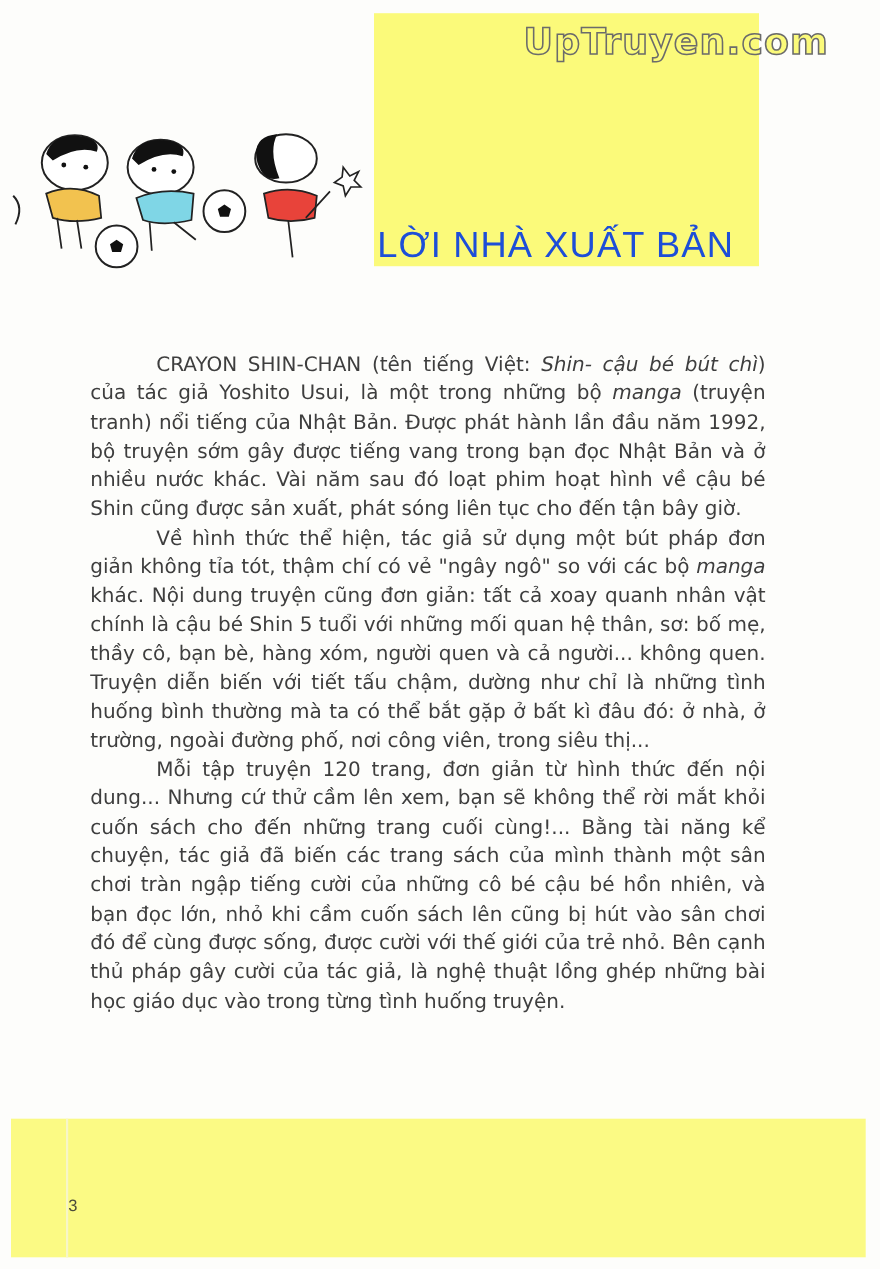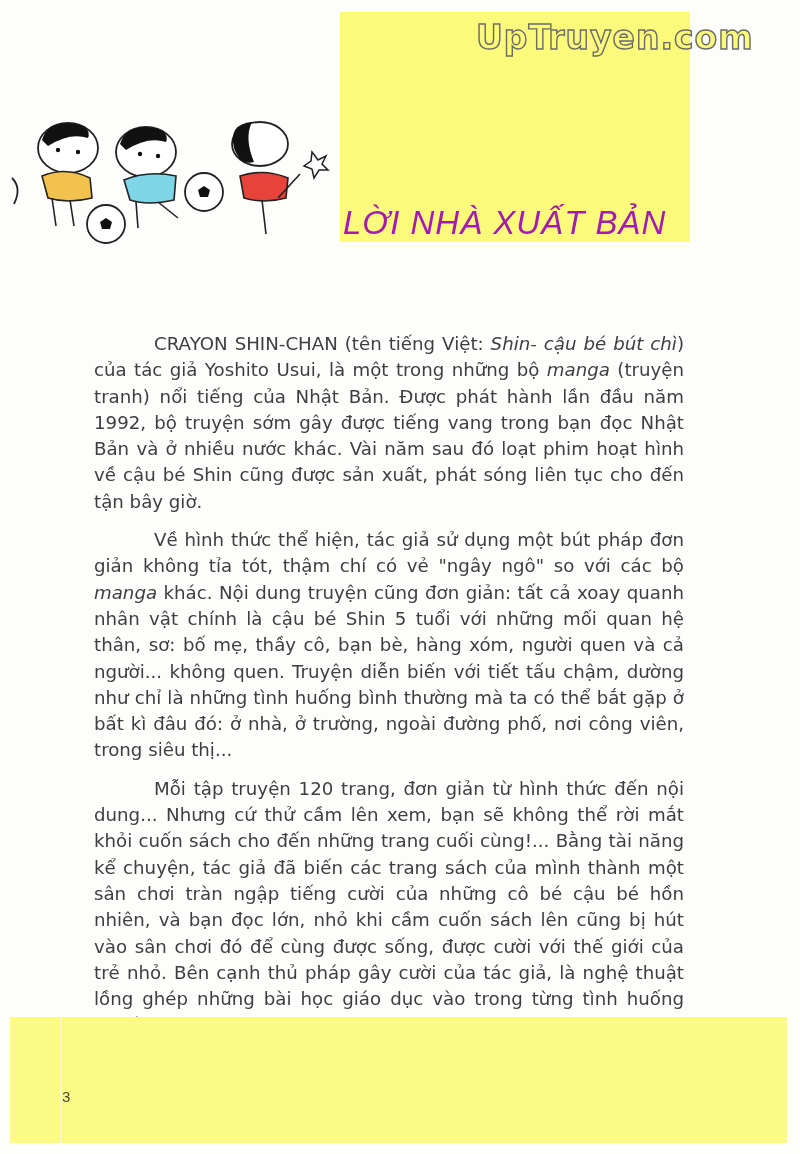--- a/index.html
+++ b/index.html
@@ -17,30 +17,30 @@
       position: absolute; left: 476px; top: 18px;
       font-family: "DejaVu Sans", sans-serif; font-weight: bold;
       font-size: 33px; letter-spacing: 1px;
       color: #fbfa7a;
       -webkit-text-stroke: 1.4px #6b6b6b;
       white-space: nowrap;
       text-align: center;
     }
     .page-title {
       position: absolute; left: 343px; top: 204px;
-      font-family: "Liberation Sans", sans-serif; font-style: italic;
-      font-size: 33px; color: #a21caf; letter-spacing: 1px; white-space: nowrap;
+      font-family: "Liberation Sans", sans-serif; 
+      font-size: 33px; color: #1d4ed8; letter-spacing: 1px; white-space: nowrap;
     }
     .illustration { position: absolute; left: 8px; top: 118px; width: 330px; height: 132px; }
     .body-text {
       position: absolute; left: 82px; top: 319px; width: 614px;
       font-size: 18.2px; line-height: 26.3px; color: #3e3e3e;
       text-align: justify;
     }
-    .body-text p { margin: 12px; text-indent: 60px; }
+    .body-text p { margin: 0; text-indent: 60px; }
     .body-text em { font-style: italic; }
     .footer-band {
       position: absolute; left: 10px; top: 1017px; width: 777px; height: 126px;
       background: #fbfa84;
     }
     .footer-divider {
       position: absolute; left: 60px; top: 1017px; width: 2px; height: 126px;
       background: #f7f6c8;
     }
     .page-number {

